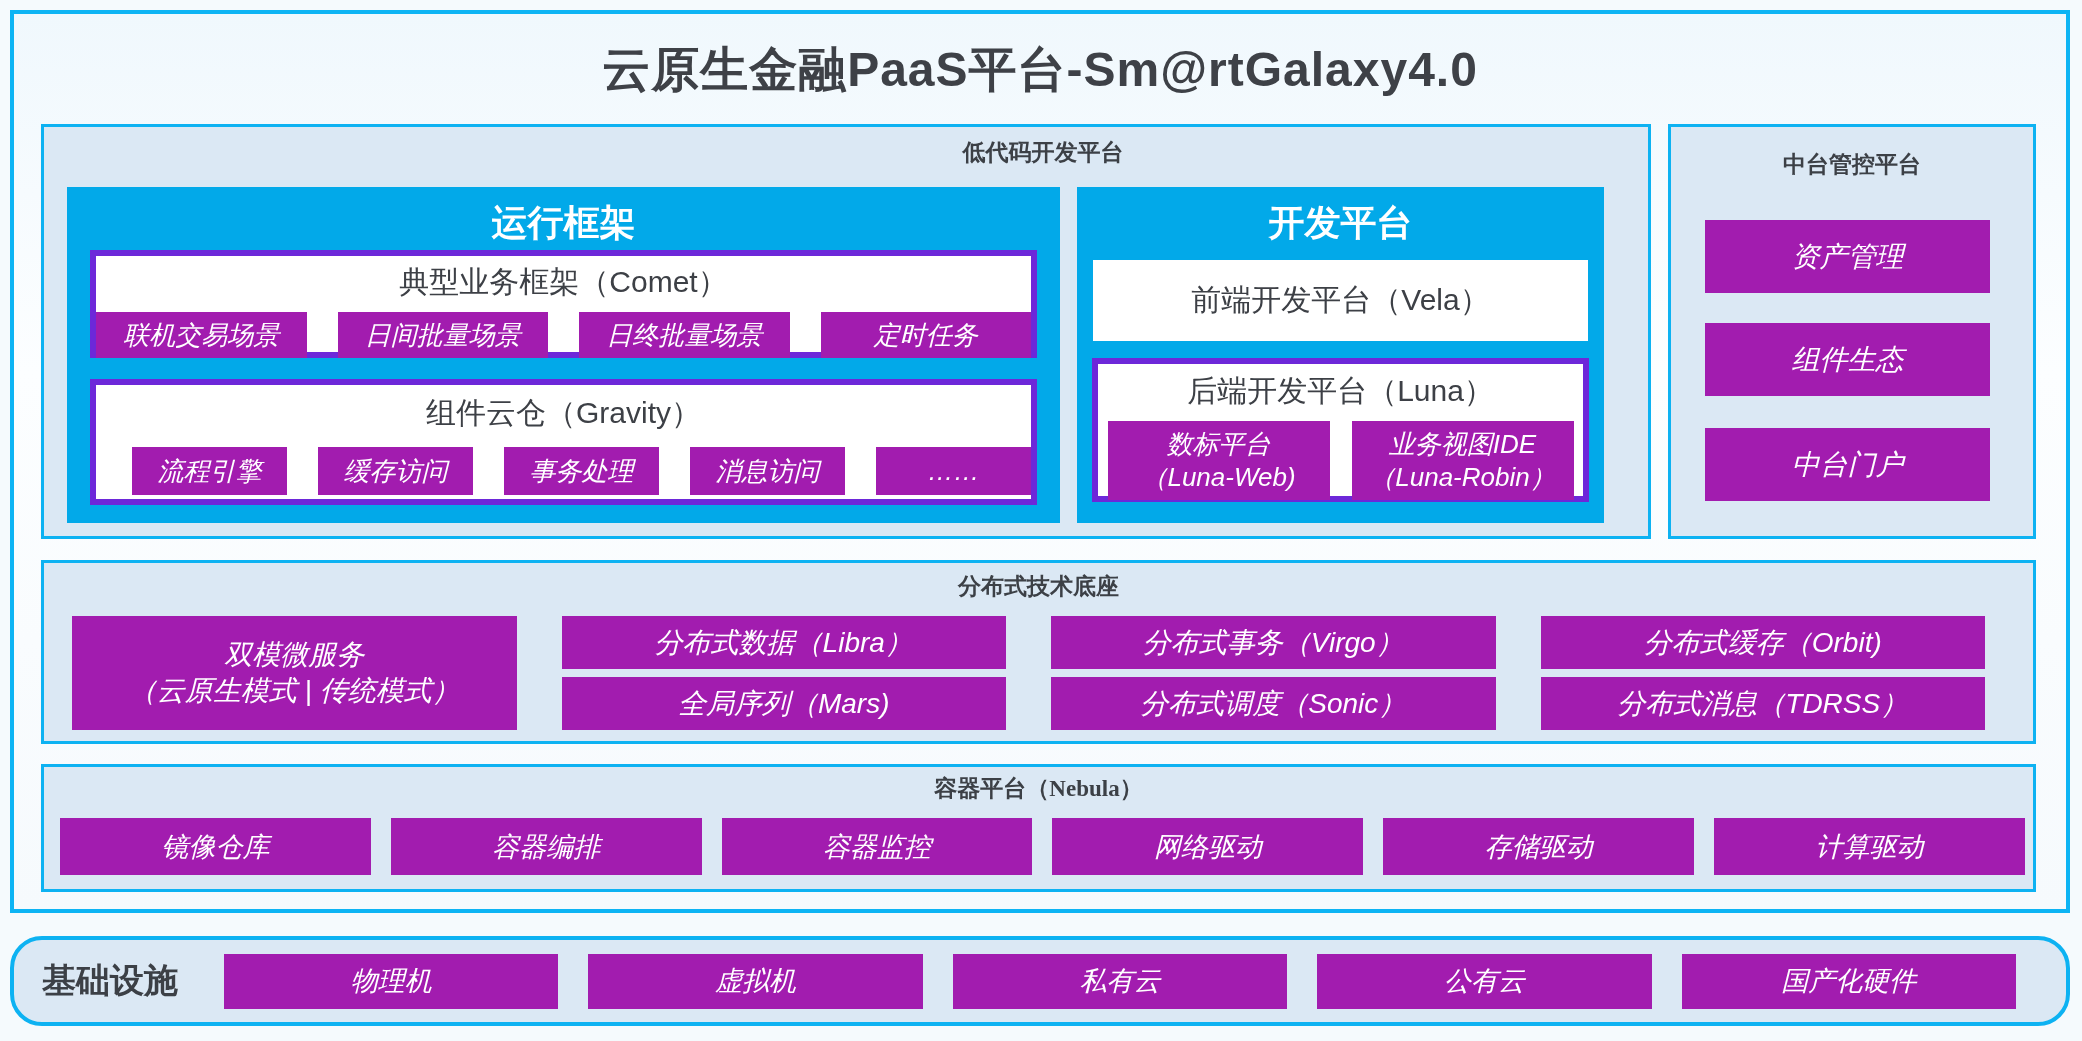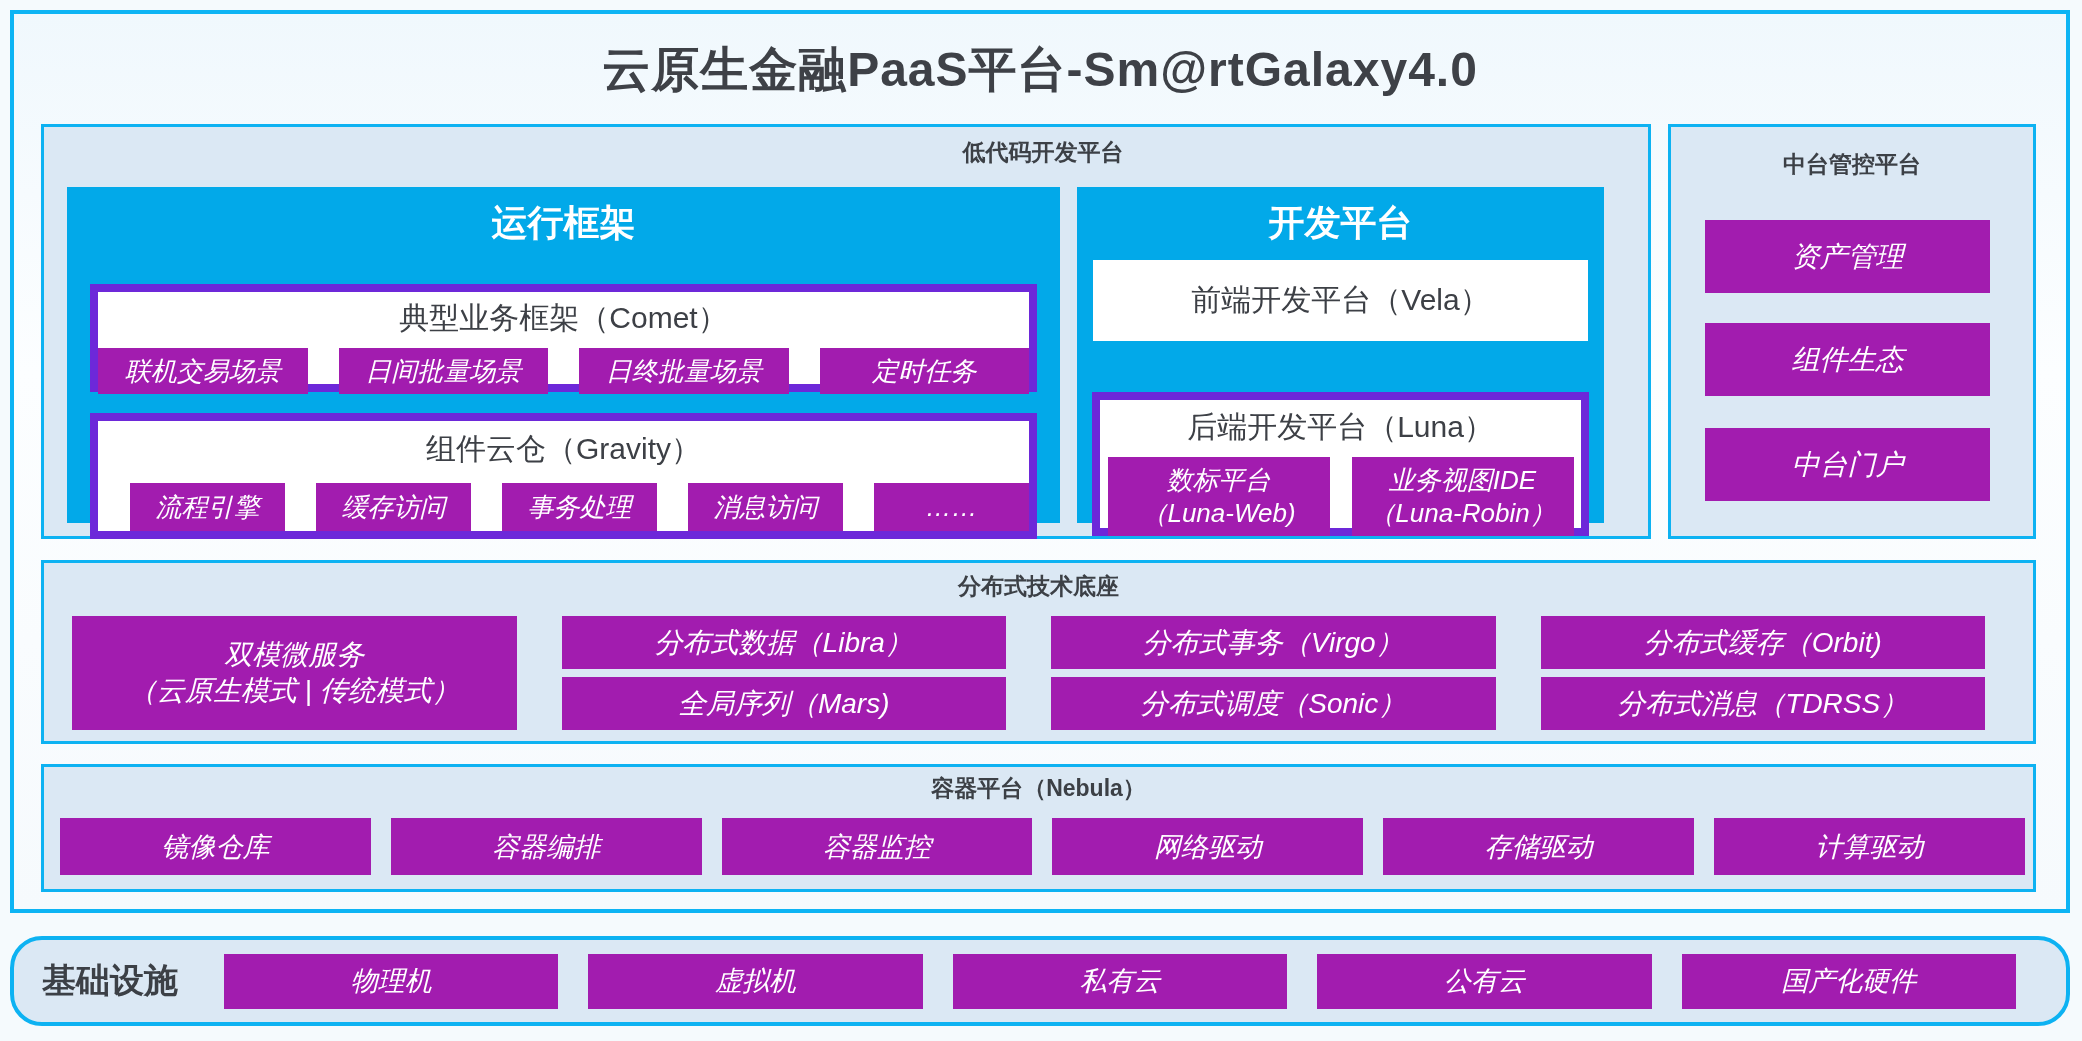--- a/index.html
+++ b/index.html
@@ -33,21 +33,21 @@
   
   .blue { background: #02a9e9; color: #ffffff; }
   .btn {
     background: #a21caf; color: #ffffff;
     display: flex; align-items: center; justify-content: center;
     text-align: center; white-space: nowrap; font-style: italic;
   }
 
   
   .white-box { background: #ffffff; position: absolute; }
-  .dark-border { border: 8px solid #6d28d9; margin-top: 34px; }
+  .dark-border { border: 6px solid #6d28d9; }
   .white-title { text-align: center; font-size: 30px; color: #3d4046; white-space: nowrap; }
 
   
   .panel-lowcode { left: 27px; top: 110px; width: 1610px; height: 415px; }
   .lowcode-header { position: absolute; left: 999px; top: 10px; transform: translateX(-50%); }
 
   .runtime-box { position: absolute; left: 23px; top: 60px; width: 993px; height: 336px; }
   .dev-box     { position: absolute; left: 1033px; top: 60px; width: 527px; height: 336px; }
   .blue-title  { text-align: center; padding-top: 12px; font-size: 36px; font-weight: bold; color: #fff; }
 
@@ -82,21 +82,21 @@
   .dist-row {
     position: absolute; left: 28px; right: 48px; top: 53px; height: 114px;
     display: flex; gap: 45px;
   }
   .dist-col { flex: 1; display: flex; flex-direction: column; gap: 8px; }
   .dist-col .btn { flex: 1; font-size: 28px; }
   .dual-btn { flex: 1; font-size: 28px; line-height: 1.3; flex-direction: column; }
 
   
   .panel-containerp { left: 27px; top: 750px; width: 1995px; height: 128px; }
-  .containerp-header { position: absolute; left: 0; right: 0; top: 6px; text-align: center; }
+  .containerp-header { position: absolute; left: 0; right: 0; top: 6px; text-align: center; font-family: Liberation Serif, serif; }
   .containerp-row {
     position: absolute; left: 16px; right: 8px; top: 51px; height: 57px;
     display: flex; gap: 20px;
   }
   .containerp-row .btn { flex: 1; font-size: 27px; }
 
   
   .panel-infra {
     left: 10px; top: 936px; width: 2060px; height: 90px; border-width: 4px;
     display: flex; align-items: center; padding: 0 50px 0 28px; border-radius: 32px;

